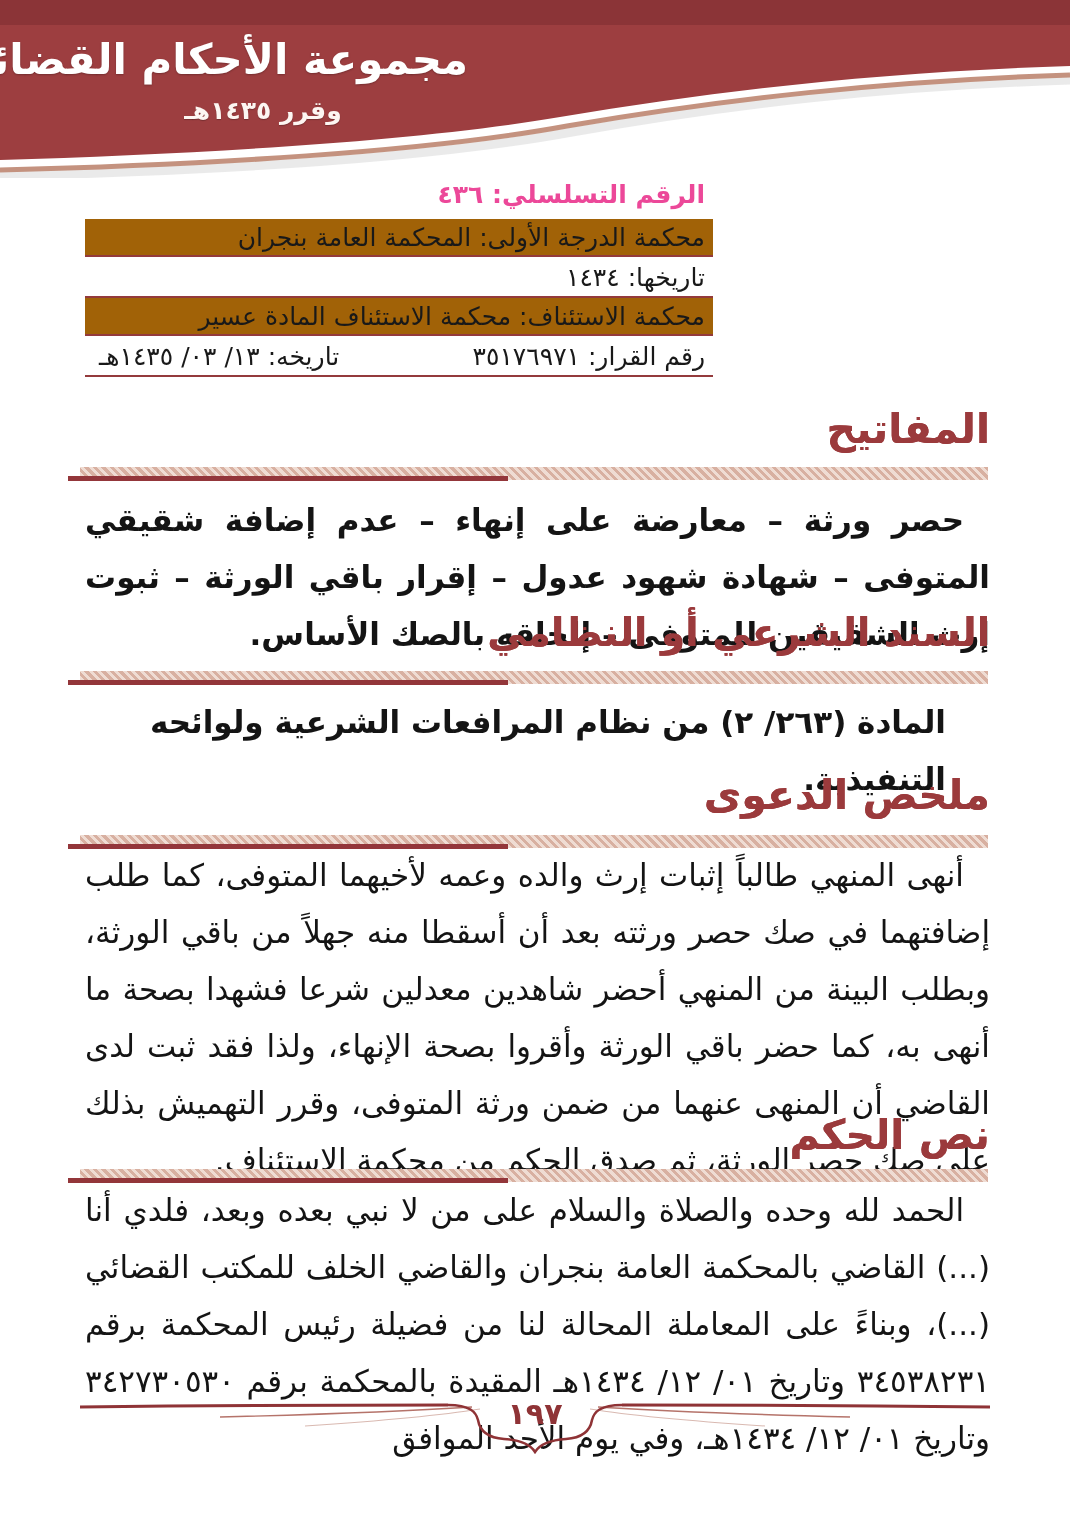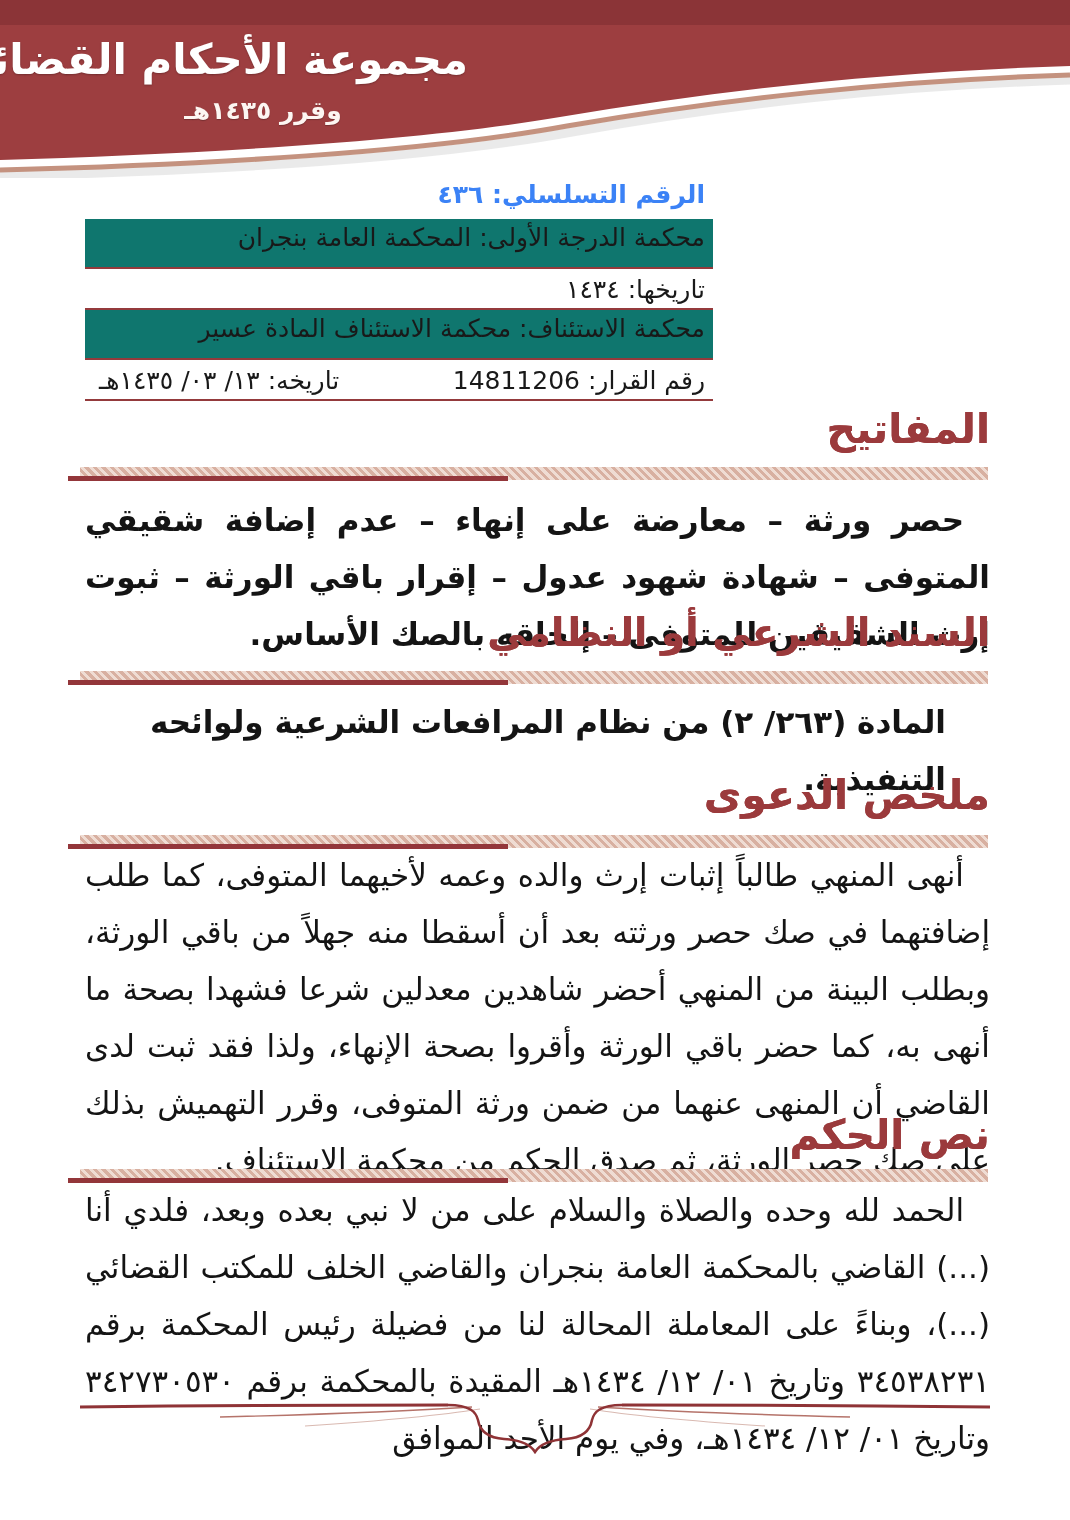--- a/index.html
+++ b/index.html
@@ -18,26 +18,26 @@
     line-height:52px; text-shadow:0 1px 2px rgba(0,0,0,.25); white-space:nowrap;
   }
   .banner-subtitle {
     position:absolute; top:96px; left:58px; width:410px;
     text-align:center; color:#fdf6f2; font-weight:700; font-size:25px;
     text-shadow:0 1px 1px rgba(0,0,0,.25);
   }
   
   .serial {
     position:absolute; top:180px; left:85px; width:620px;
-    direction:rtl; text-align:left; color:#3b82f6; font-weight:700; font-size:25px;
+    direction:rtl; text-align:left; color:#ec4899; font-weight:700; font-size:25px;
   }
   .serial { text-align:right; }
   .case-table { position:absolute; top:219px; left:85px; width:628px; direction:rtl; }
   .ct-row { width:100%; border-bottom:2px solid #943a3c; font-size:25px; color:#191919; }
-  .ct-shaded { background:#0f766e; height:50px; line-height:38px; padding:0 8px; text-align:right; }
+  .ct-shaded { background:#a16207; height:38px; line-height:38px; padding:0 8px; text-align:right; }
   .ct-plain  { background:#ffffff; height:41px; line-height:41px; padding:0 8px 0 14px;
                display:flex; justify-content:space-between; }
   .ct-plain span { white-space:nowrap; }
   
   .sec-heading {
     position:absolute; right:80px; color:#9b3a3c; font-weight:700;
     font-size:41px; line-height:62px; white-space:nowrap;
     text-shadow:0 0 .5px #9b3a3c;
   }
   .sep-band {
@@ -86,21 +86,21 @@
 
   <div class="serial">الرقم التسلسلي: ٤٣٦</div>
 
   <div class="case-table">
     <div class="ct-row ct-shaded">محكمة الدرجة الأولى: المحكمة العامة بنجران</div>
     <div class="ct-row ct-plain">
       <span>تاريخها: ١٤٣٤</span>
     </div>
     <div class="ct-row ct-shaded">محكمة الاستئناف: محكمة الاستئناف المادة عسير</div>
     <div class="ct-row ct-plain">
-      <span>رقم القرار: 14811206</span>
+      <span>رقم القرار: ٣٥١٧٦٩٧١</span>
       <span>تاريخه: ١٣/ ٠٣/ ١٤٣٥هـ</span>
     </div>
   </div>
 
   <div class="sec-heading" style="top:398px;">المفاتيح</div>
   <div class="sep-band" style="top:467px;">
     <span class="sep-bar"></span>
   </div>
   <div class="para para-bold" style="top:492px;">حصر ورثة – معارضة على إنهاء – عدم إضافة شقيقي المتوفى – شهادة شهود عدول – إقرار باقي الورثة – ثبوت إرث الشقيقين للمتوفى – إلحاقه بالصك الأساس.</div>
 
@@ -129,14 +129,15 @@
       <path d="M542,13 Q730,13 910,15" fill="none" stroke="#8f3336" stroke-width="3"></path>
 
       <path d="M140,25 Q300,21 392,15" fill="none" stroke="#a85a50" stroke-width="1.4" opacity="0.85"></path>
       <path d="M225,34 Q345,26 400,17" fill="none" stroke="#c08a7d" stroke-width="1.1" opacity="0.6"></path>
       <path d="M518,15 Q610,21 770,25" fill="none" stroke="#a85a50" stroke-width="1.4" opacity="0.85"></path>
       <path d="M510,17 Q565,26 685,34" fill="none" stroke="#c08a7d" stroke-width="1.1" opacity="0.6"></path>
 
       <path d="M368,13 C390,13 396,20 398,28 C400,40 410,46 424,47 C440,48 450,52 455,60 C460,52 470,48 486,47 C500,46 510,40 512,28 C514,20 520,13 542,13" fill="none" stroke="#8f3336" stroke-width="2.5"></path>
     </svg>
   </div>
+  <div class="page-num">١٩٧</div>
 
 </div>
 
 </body></html>

